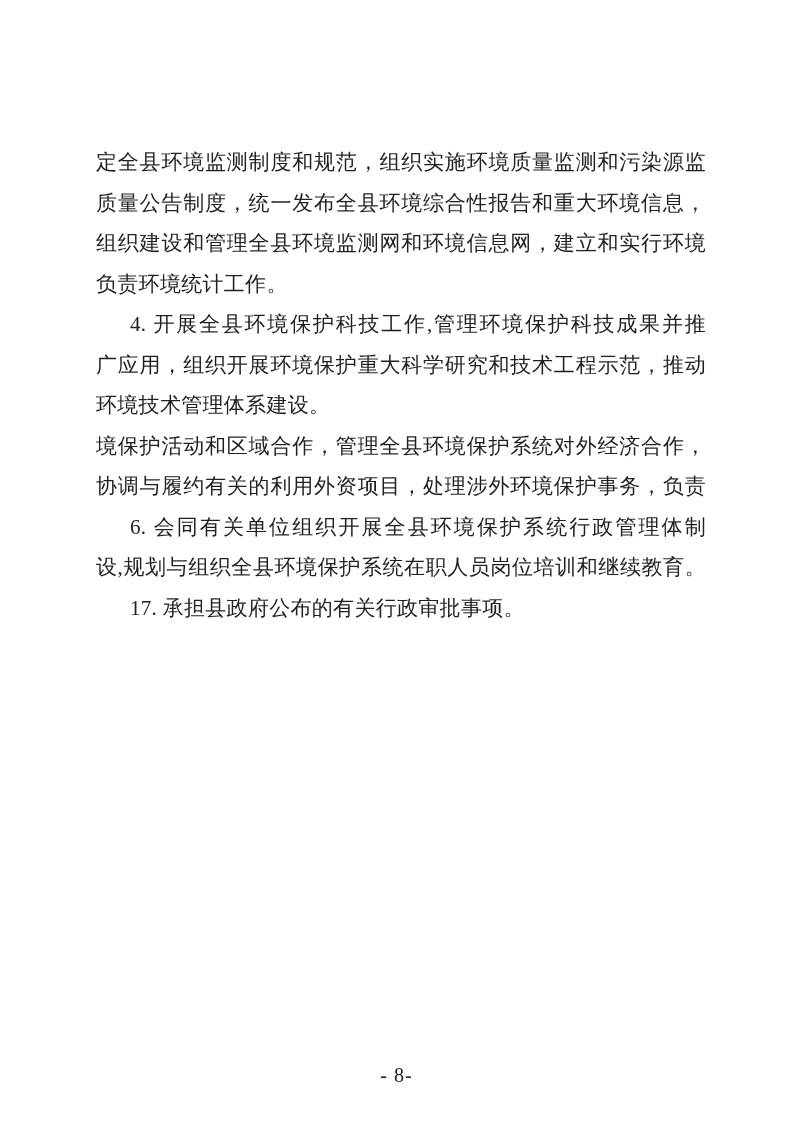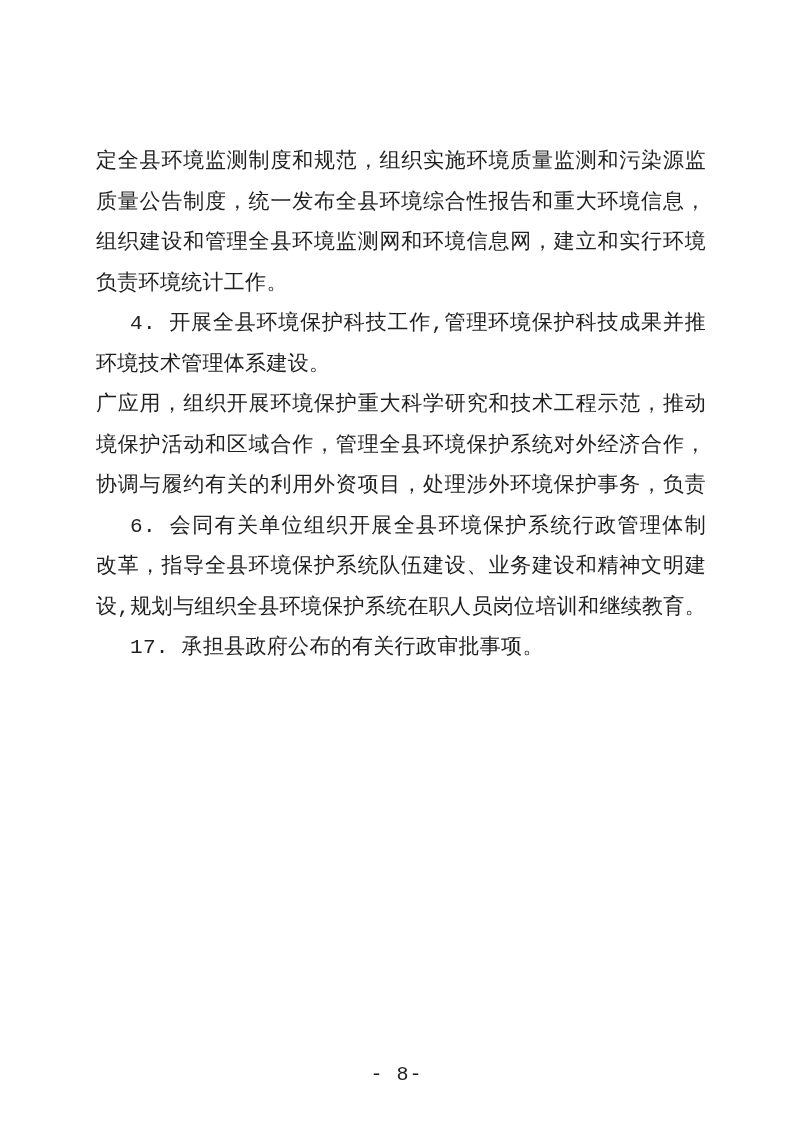--- a/index.html
+++ b/index.html
@@ -6,21 +6,21 @@
     margin: 0;
     padding: 0;
     background: #ffffff;
   }
   .page {
     position: relative;
     width: 793px;
     height: 1122px;
     background: #ffffff;
     overflow: hidden;
-    font-family: Liberation Mono, monospace;
+    font-family: Liberation Serif, serif;
     color: #1f1f1f;
   }
   .doc-body {
     position: absolute;
     top: 142px;
     left: 96px;
     width: 610px;
   }
   .paragraph {
     margin: 0;
@@ -60,30 +60,29 @@
 <div class="page">
   <div class="doc-body">
       <div class="paragraph">
         <div class="line justify">定全县环境监测制度和规范，组织实施环境质量监测和污染源监</div>
         <div class="line justify">质量公告制度，统一发布全县环境综合性报告和重大环境信息，</div>
         <div class="line justify">组织建设和管理全县环境监测网和环境信息网，建立和实行环境</div>
         <div class="line">负责环境统计工作。</div>
       </div>
       <div class="paragraph">
         <div class="line justify indent">4. 开展全县环境保护科技工作,管理环境保护科技成果并推</div>
+        <div class="line justify">广应用，组织开展环境保护重大科学研究和技术工程示范，推动</div>
         <div class="line">环境技术管理体系建设。</div>
-        <div class="line justify">广应用，组织开展环境保护重大科学研究和技术工程示范，推动</div>
       </div>
       <div class="paragraph">
         <div class="line justify">境保护活动和区域合作，管理全县环境保护系统对外经济合作，</div>
         <div class="line justify">协调与履约有关的利用外资项目，处理涉外环境保护事务，负责</div>
       </div>
       <div class="paragraph">
         <div class="line justify indent">6. 会同有关单位组织开展全县环境保护系统行政管理体制</div>
-        <div class="line justify">改革，指导全县环境保护系统队伍建设、业务建设和精神文明建</div>
         <div class="line justify">设,规划与组织全县环境保护系统在职人员岗位培训和继续教育。</div>
       </div>
       <div class="paragraph">
         <div class="line indent">17. 承担县政府公布的有关行政审批事项。</div>
       </div>
     </div>
   <div class="footer">- 8-</div>
 </div>
 
 </body></html>

